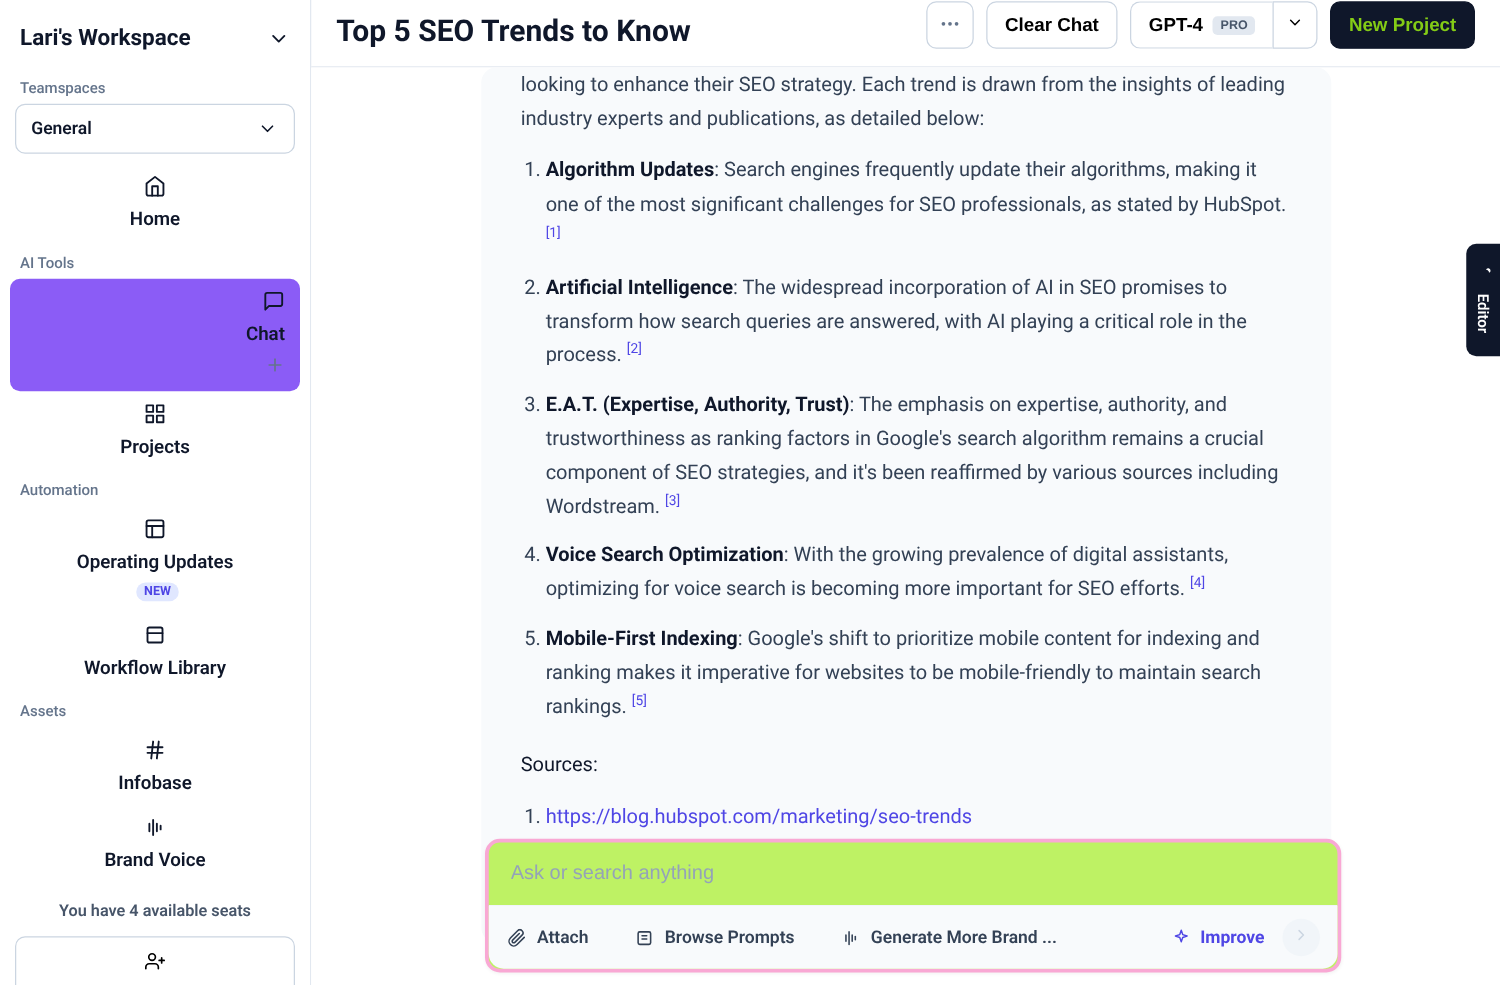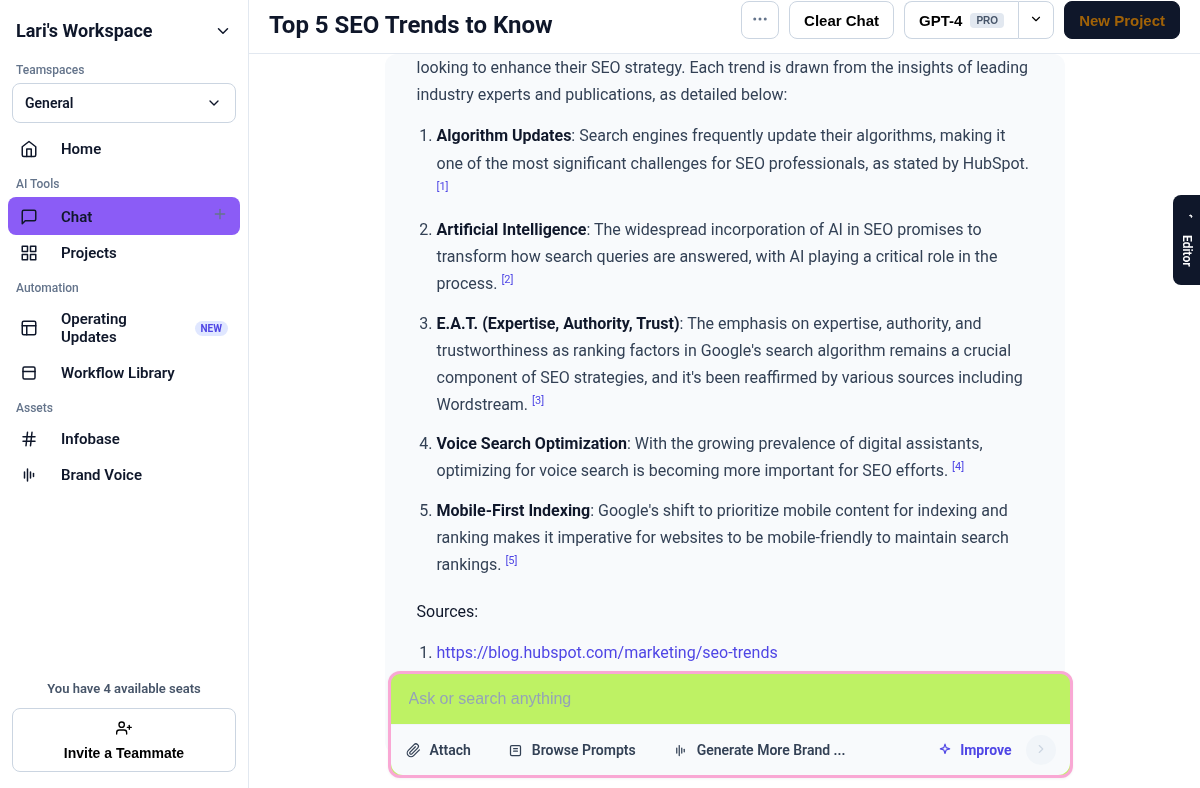--- a/index.html
+++ b/index.html
@@ -5,37 +5,37 @@
 * { box-sizing: border-box; margin: 0; padding: 0; }
 body { font-family: -apple-system, BlinkMacSystemFont, "Segoe UI", Roboto, sans-serif; font-size: 14px; color: #0f172a; background: #fff; overflow: hidden; }
 .app { display: flex; height: 788px; width: 1200px; position: relative; }
 
 
 .sidebar { width: 249px; border-right: 1px solid #e2e8f0; display: flex; flex-direction: column; padding: 16px 8px 8px 8px; }
 .workspace-selector { display: flex; align-items: center; justify-content: space-between; padding: 4px 8px 12px 8px; cursor: pointer; }
 .workspace-name { font-size: 18px; font-weight: 700; }
 .section-label { font-size: 12px; color: #64748b; padding: 10px 8px 6px 8px; font-weight: 500; }
 .dropdown { border: 1px solid #cbd5e1; border-radius: 8px; margin: 0 4px 8px 4px; padding: 10px 12px; display: flex; align-items: center; justify-content: space-between; cursor: pointer; font-weight: 600; }
-.nav-item { display: flex; align-items: center; gap: 23px; padding: 9px 12px; border-radius: 8px; cursor: pointer; font-weight: 600; font-size: 15px; }
+.nav-item { display: flex; align-items: center; gap: 8px; padding: 9px 12px; border-radius: 8px; cursor: pointer; font-weight: 600; font-size: 15px; flex-direction: column; }
 .nav-item.active { background: #8b5cf6; align-items: flex-end; }
 .nav-item .plus { margin-left: auto; color: #64748b; }
 .icon { width: 18px; height: 18px; display: inline-flex; align-items: center; justify-content: center; flex-shrink: 0; }
 .badge-new { background: #e0e7ff; color: #4f46e5; font-size: 10px; font-weight: 700; padding: 2px 6px; border-radius: 10px; margin-left: 4px; }
 .sidebar-footer { margin-top: auto; padding: 8px 4px; }
 .seats-text { text-align: center; font-size: 13px; color: #475569; font-weight: 600; padding: 8px 0 12px 0; }
 .invite-btn { width: 100%; border: 1px solid #cbd5e1; border-radius: 8px; background: #fff; padding: 10px; display: flex; align-items: center; justify-content: center; gap: 8px; font-weight: 700; font-size: 14px; cursor: pointer; flex-direction: column; }
 
 
 .main { flex: 1; display: flex; flex-direction: column; position: relative; }
 .header { display: flex; align-items: flex-end; padding: 14px 20px; border-bottom: 1px solid #e2e8f0; gap: 10px; height: 54px; }
 .page-title { font-size: 24px; font-weight: 700; flex-shrink: 0; }
 .header-actions { margin-left: auto; display: flex; gap: 10px; align-items: center; }
 .icon-btn { width: 38px; height: 38px; border: 1px solid #cbd5e1; border-radius: 8px; background: #fff; display: flex; align-items: center; justify-content: center; cursor: pointer; color: #64748b; }
 .btn { border: 1px solid #cbd5e1; border-radius: 8px; background: #fff; padding: 8px 14px; font-weight: 600; font-size: 15px; cursor: pointer; height: 38px; display: flex; align-items: center; gap: 6px; }
-.btn-primary { background: #0f172a; color: #a16207; border-color: #0f172a; font-weight: 700; }
+.btn-primary { background: #0f172a; color: #84cc16; border-color: #0f172a; font-weight: 700; }
 .model-btn { display: flex; align-items: center; gap: 8px; }
 .model-pro { background: #e2e8f0; color: #475569; font-size: 10px; font-weight: 700; padding: 2px 6px; border-radius: 4px; }
 .model-group { display: flex; }
 .model-group .btn:first-child { border-top-right-radius: 0; border-bottom-right-radius: 0; border-right: none; }
 .model-group .btn:last-child { border-top-left-radius: 0; border-bottom-left-radius: 0; padding: 8px 10px; }
 
 
 .content-wrap { flex: 1; overflow: hidden; position: relative; background: #fff; }
 .chat-area { padding: 0 20px; height: 100%; overflow-y: auto; }
 .msg-card { background: #f8fafc; border-radius: 12px; margin: 0 auto; max-width: 680px; padding: 0 32px 32px 32px; font-size: 16px; line-height: 1.7; color: #334155; }

